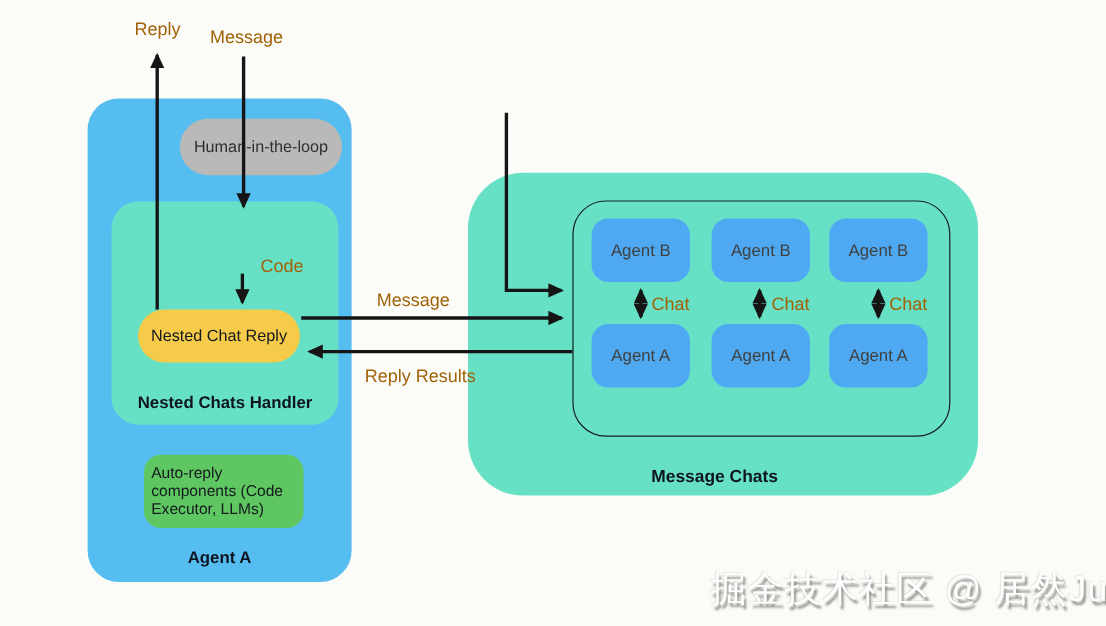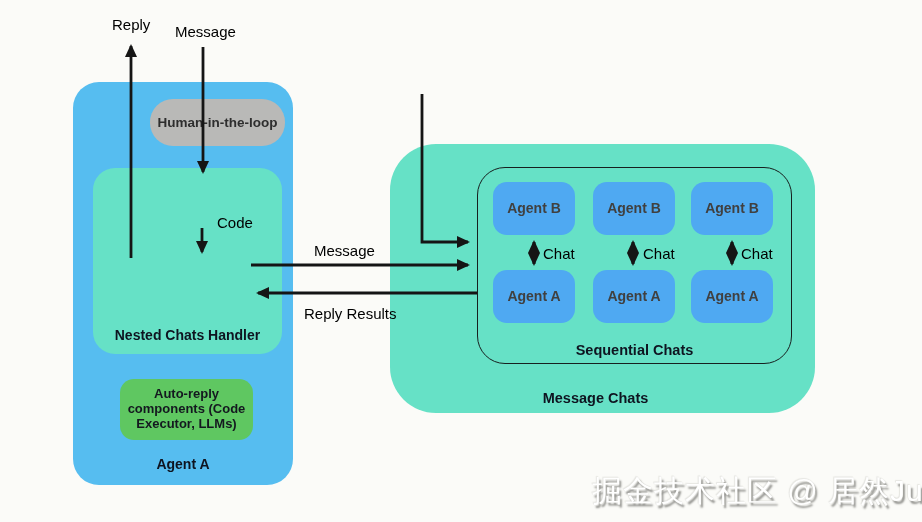--- a/index.html
+++ b/index.html
@@ -13,36 +13,36 @@
     background:#FBFBF8;
     overflow:hidden;
     color:var(--text-dark,#111);
   }
   .abs{position:absolute;}
   .container{border-radius:26px;}
   .blue-container{background:var(--blue-container,#56BDF0);}
   .teal{background:var(--teal-container,#66E1C6);}
   .node{
     display:flex;align-items:center;justify-content:center;
-    text-align:center;font-weight:bold;font-size:13.5px;
+    font-weight:normal;font-size:13.5px;
     color:#14181f;line-height:1.15;
   }
   .gray-node{background:var(--gray-box,#B9B9B7);border-radius:23px;color:#2e2e2e;}
   .yellow-node{background:var(--yellow,#F6CB4A);border-radius:22px;}
   .green-node{background:var(--green-box,#5FC761);border-radius:14px;padding:2px 6px;box-sizing:border-box;}
   .agent-node{background:var(--agent-box-blue,#4FA9F2);border-radius:14px;font-size:14px;color:#404040;}
   .diamond{
     background:var(--yellow,#F6CB4A);
     clip-path:polygon(50% 0,100% 50%,50% 100%,0 50%);
   }
   .container-label{
     text-align:center;font-weight:bold;font-size:14px;color:#0e1420;
   }
   .arrow-label{
-    font-size:15px;color:#000000;white-space:nowrap;
+    font-size:15px;color:#a16207;white-space:nowrap;
   }
   .seq-border{
     border:1.6px solid #17201f;border-radius:28px;background:transparent;box-sizing:border-box;
   }
   .arrows-overlay{
     position:absolute;left:0;top:0;width:922px;height:522px;
     pointer-events:none;z-index:6;
   }
   .lbl-z{z-index:7;}
   .watermark{
@@ -60,20 +60,23 @@
 
   <div class="abs node gray-node" style="left:150px;top:99px;width:135px;height:47px;">
     <span>Human-in-the-loop</span>
   </div>
 
   <div class="abs container teal" style="left:93px;top:168px;width:189px;height:186px;border-radius:22px;"></div>
 
 
   <div class="abs arrow-label lbl-z" style="left:217px;top:214px;font-weight:500;">Code</div>
 
+  <div class="abs node yellow-node" style="left:115px;top:258px;width:135px;height:44px;">
+    <span>Nested Chat Reply</span>
+  </div>
 
   <div class="abs node green-node" style="left:120px;top:379px;width:133px;height:61px;font-size:13px;">
     <span>Auto-reply components (Code Executor, LLMs)</span>
   </div>
 
   <div class="abs container-label" style="left:93px;top:327px;width:189px;">Nested Chats Handler</div>
 
   <div class="abs container-label" style="left:73px;top:456px;width:220px;">Agent A</div>
 
   <div class="abs container teal" style="left:390px;top:144px;width:425px;height:269px;border-radius:46px;"></div>
@@ -97,21 +100,20 @@
   <div class="abs arrow-label lbl-z" style="left:643px;top:245px;">Chat</div>
 
   <div class="abs node agent-node" style="left:691px;top:182px;width:82px;height:53px;">
     <span>Agent B</span>
   </div>
   <div class="abs node agent-node" style="left:691px;top:270px;width:82px;height:53px;">
     <span>Agent A</span>
   </div>
   <div class="abs arrow-label lbl-z" style="left:741px;top:245px;">Chat</div>
 
-  <div class="abs container-label" style="left:477px;top:342px;width:315px;font-size:14.5px;">Sequential Chats</div>
 
   <div class="abs container-label" style="left:383px;top:390px;width:425px;font-size:14.5px;">Message Chats</div>
 
   <div class="abs arrow-label lbl-z" style="left:112px;top:16px;">Reply</div>
   <div class="abs arrow-label lbl-z" style="left:175px;top:23px;">Message</div>
   <div class="abs arrow-label lbl-z" style="left:314px;top:242px;">Message</div>
   <div class="abs arrow-label lbl-z" style="left:304px;top:305px;">Reply Results</div>
 
   <svg class="arrows-overlay" viewBox="0 0 922 522">
     <defs>

